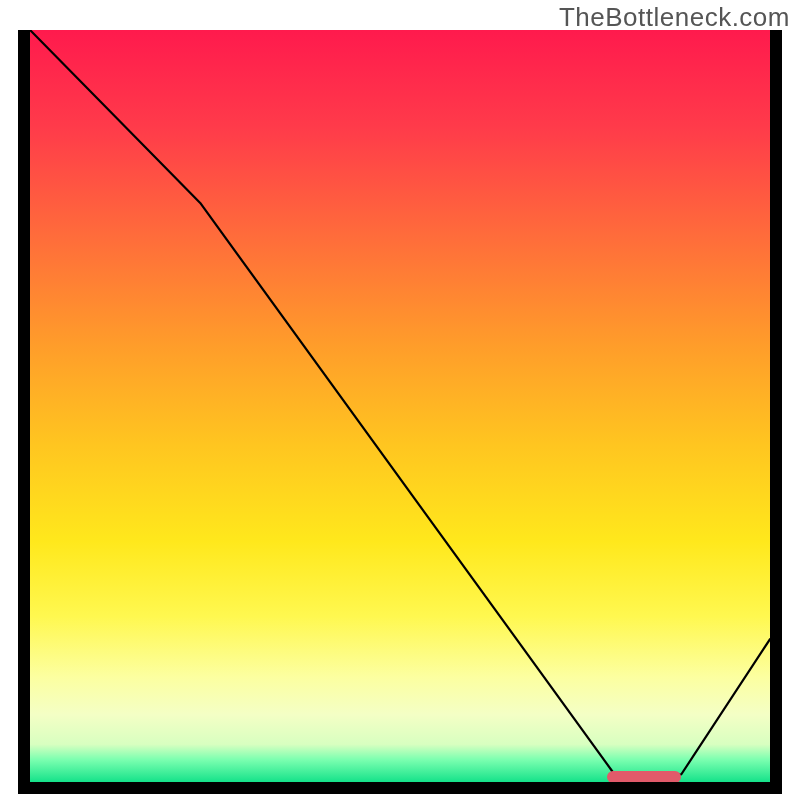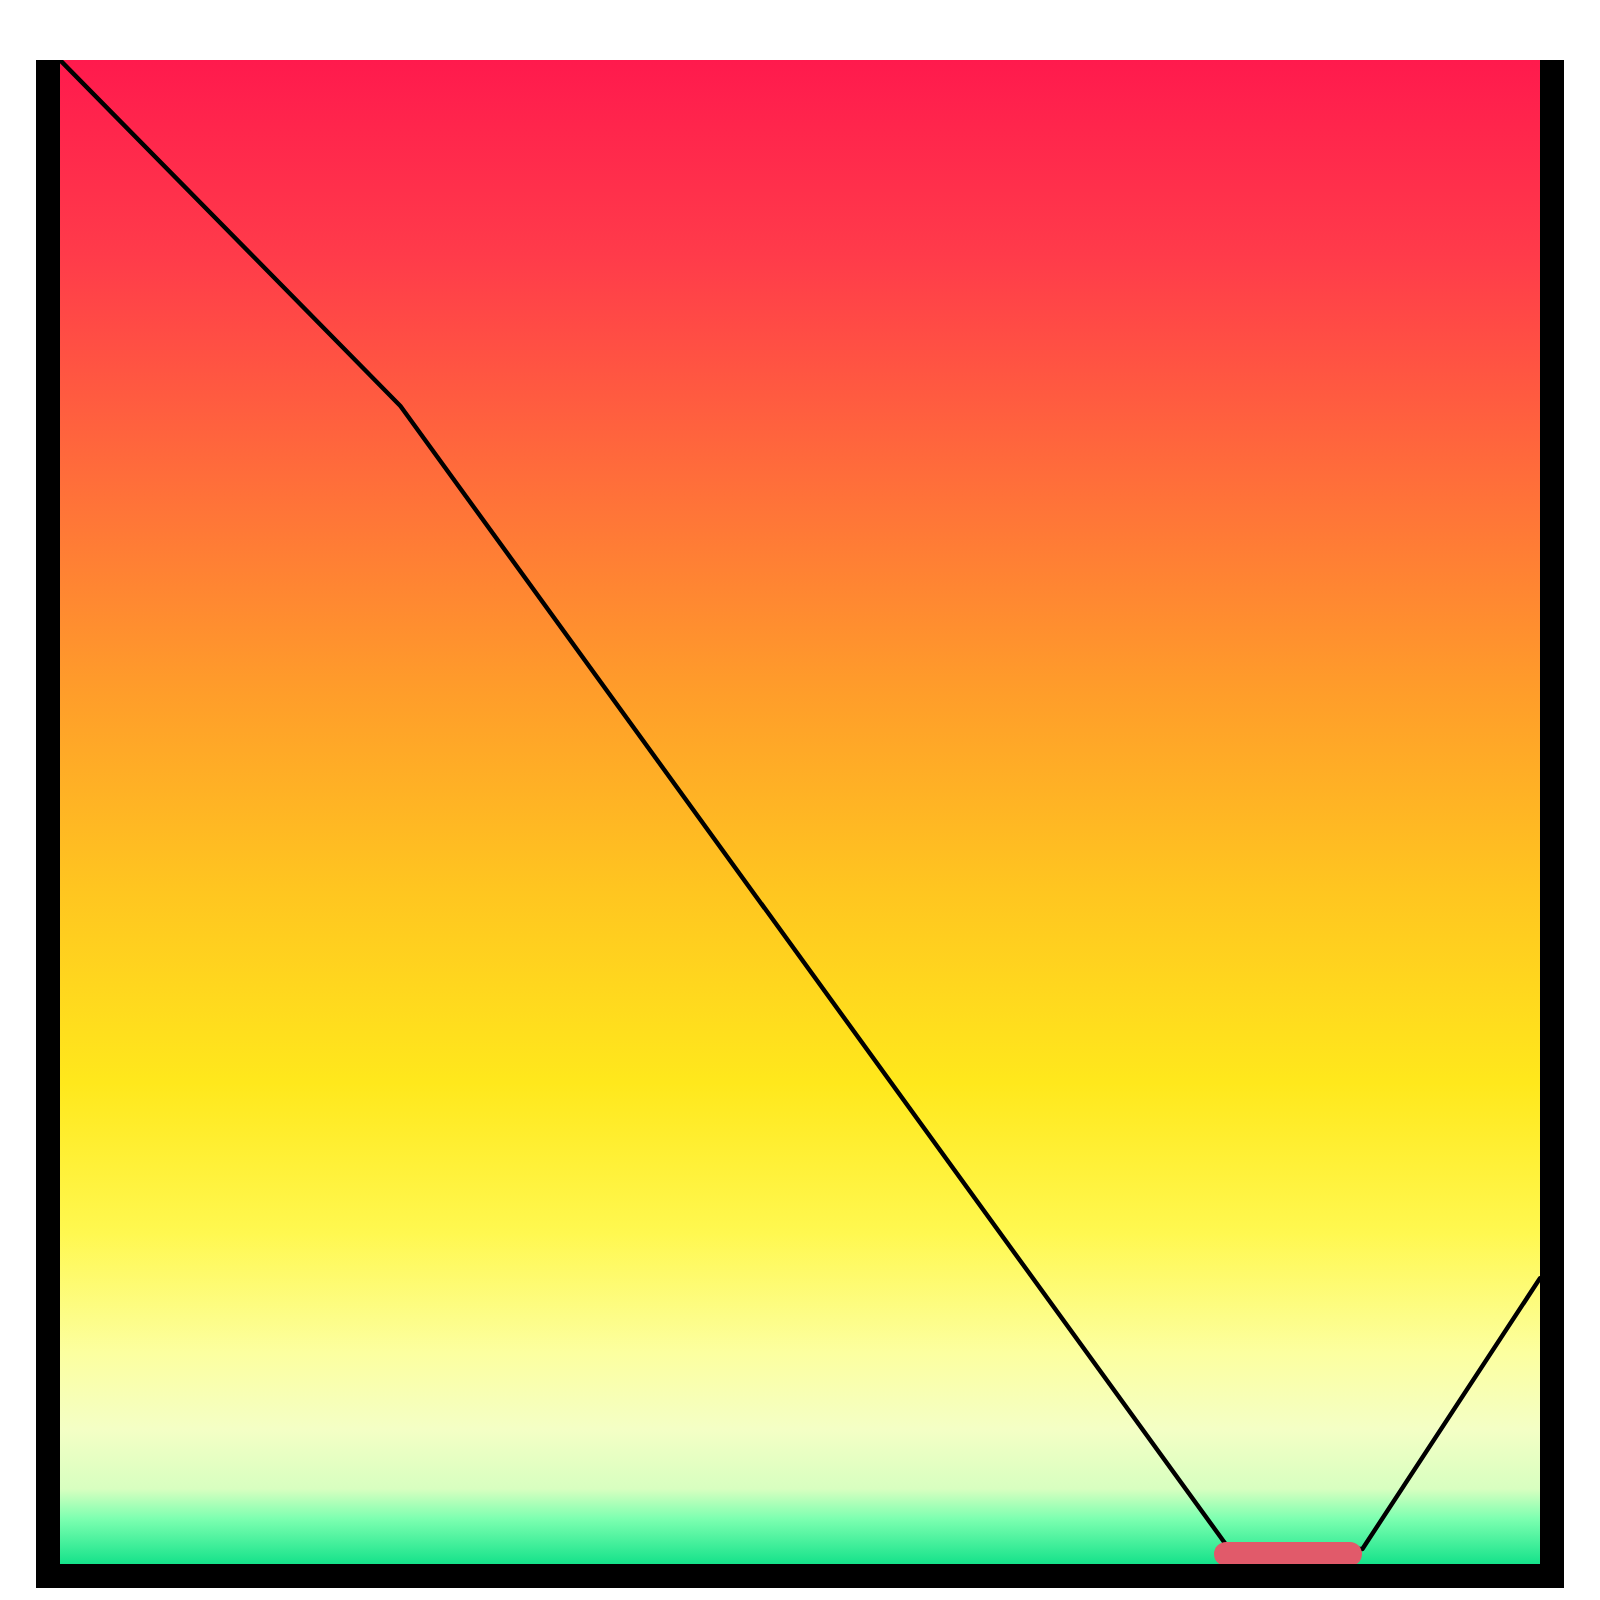--- a/index.html
+++ b/index.html
@@ -69,20 +69,21 @@
     border-radius: 6px;
     background: #e15a6a;
     z-index: 4;
   }
 </style>
 </head>
 <body>
 
 <div class="container">
 
+  <div class="watermark">TheBottleneck.com</div>
 
   <div class="plot-outer">
     <div class="plot-inner">
 
       <svg class="curve-svg" viewBox="0 0 740 752" preserveAspectRatio="none">
         <path id="curve-path" d="M 0 0 Q 85.10000000000001 86.47999999999999 170.20000000000002 172.95999999999998 Q 377.40000000000003 458.72 584.6 744.48 Q 617.9000000000001 744.48 651.2 744.48 Q 695.6 676.8 740 609.12 " fill="none" stroke="#000000" stroke-width="2.2" stroke-linejoin="round" stroke-linecap="round"></path>
       </svg>
 
       <div class="marker" id="marker" style="left: 577.2px; width: 74px; top: 741.488px; background: rgb(225, 90, 106);"></div>
 

